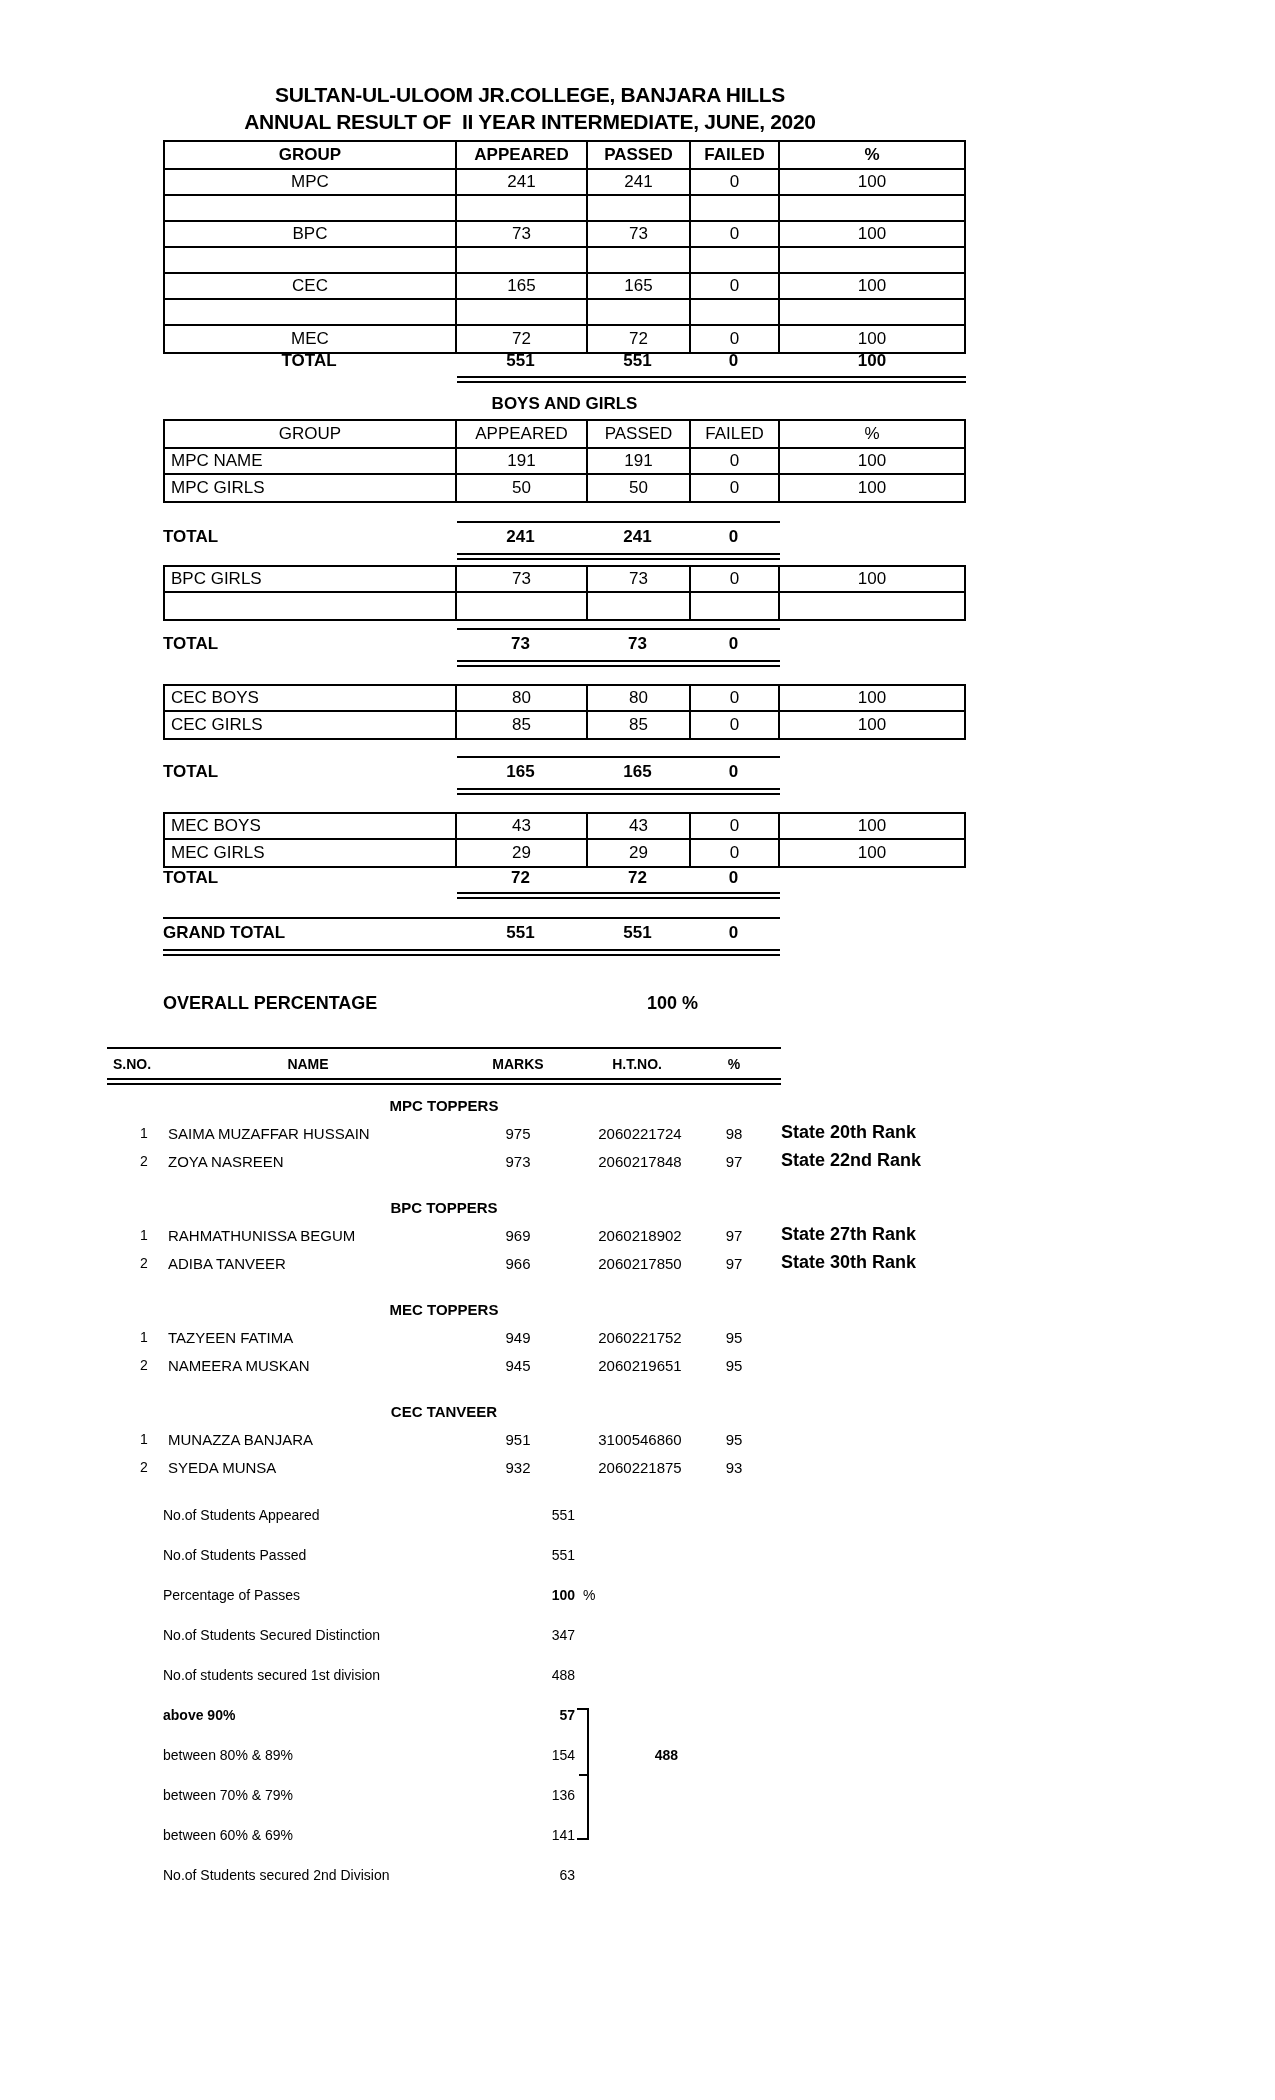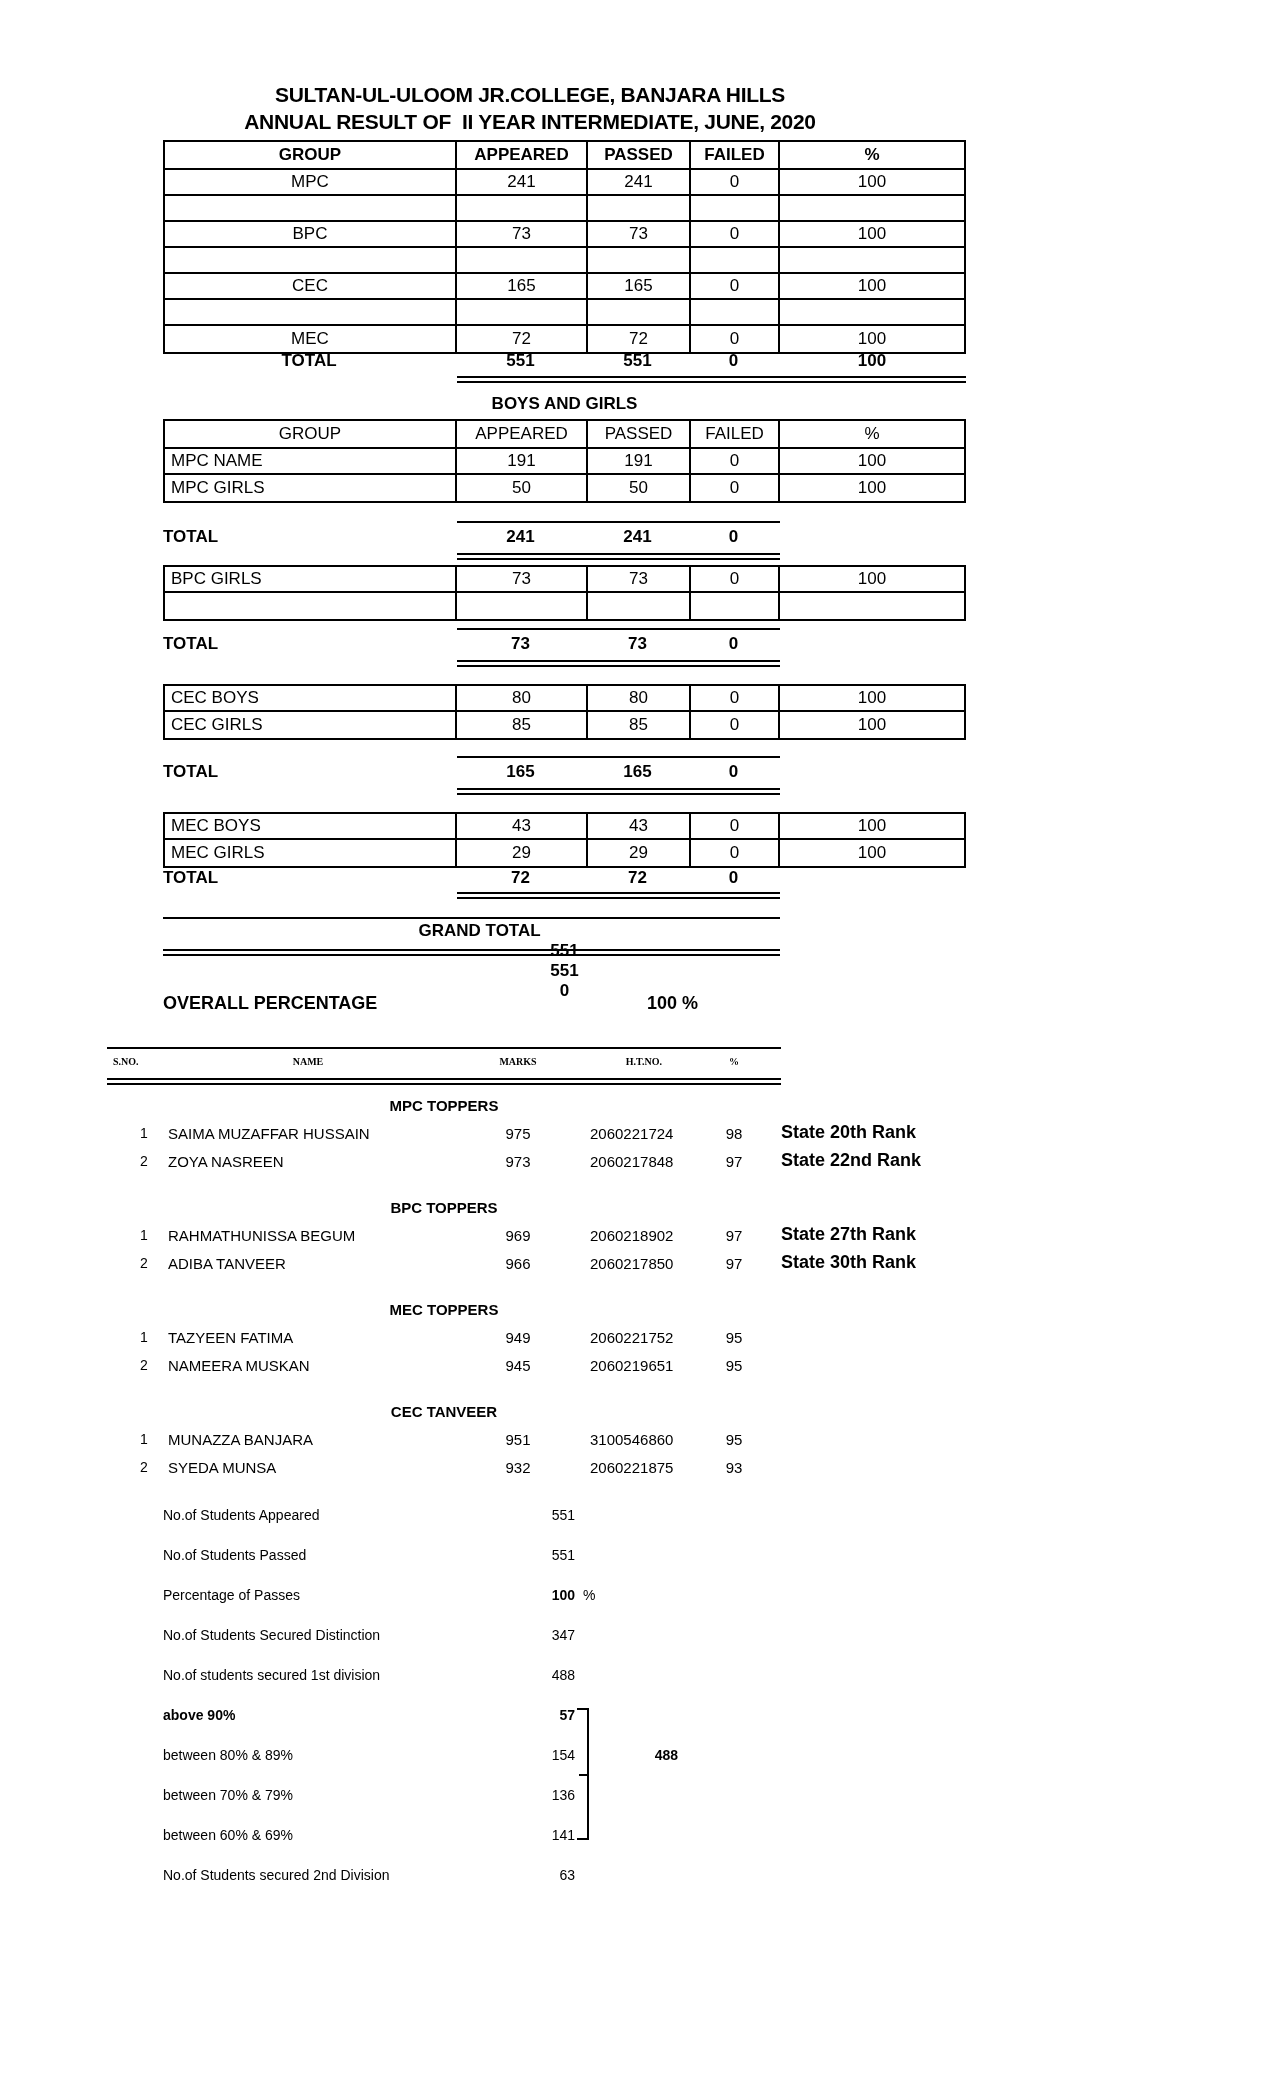--- a/index.html
+++ b/index.html
@@ -34,38 +34,38 @@
 
   .bg-heading{position:absolute;left:163px;width:803px;text-align:center;
               font-weight:bold;font-size:17px;}
   .overall-label{position:absolute;left:163px;font-weight:bold;font-size:18px;}
   .overall-value{position:absolute;left:560px;width:225px;text-align:center;
                  font-weight:bold;font-size:18px;}
 
   
   #toppers-header{position:absolute;left:107px;top:1047px;width:674px;height:32px;
                   border-top:2px solid #000;}
-  #toppers-header span{position:absolute;top:7px;font-weight:bold;font-size:10px;font-family:Liberation Serif, serif;}
+  #toppers-header span{position:absolute;top:7px;font-weight:bold;font-size:14px;}
   .th-sno{left:6px;}
   .th-name{left:131px;width:140px;text-align:center;}
   .th-marks{left:361px;width:100px;text-align:center;}
   .th-ht{left:455px;width:100px;text-align:right;}
   .th-pct{left:602px;width:50px;text-align:center;}
 
   
   #toppers-groups{position:absolute;left:80px;top:1092px;width:1120px;}
   .tp-group{margin-bottom:18px;}
   .tp-heading{height:28px;width:728px;text-align:center;font-weight:bold;font-size:15px;
               line-height:28px;}
   .tp-row{position:relative;height:28px;font-size:15px;}
   .tp-row span{position:absolute;top:5px;}
   .t-sno{left:44px;width:40px;text-align:center;font-size:14px;}
   .t-name{left:88px;}
   .t-marks{left:388px;width:100px;text-align:center;}
-  .t-ht{left:510px;width:100px;text-align:left;}
+  .t-ht{left:510px;width:100px;text-align:center;}
   .t-pct{left:624px;width:60px;text-align:center;}
   .t-rank{left:701px;top:2px !important;font-weight:bold;font-size:18px;white-space:nowrap;}
 
   
   #stats{position:absolute;left:163px;top:1495px;width:600px;}
   .srow{display:flex;align-items:center;height:40px;font-size:14px;}
   .slab{display:inline-block;width:300px;}
   .sval{display:inline-block;width:112px;text-align:right;}
   .ssuf{display:inline-block;margin-left:8px;}
   #stats .srow:nth-of-type(3) .sval{font-weight:bold;}
@@ -272,21 +272,21 @@
 
   <div class="totrow left" style="left:163px;top:866px;">
     <div class="tcel w-g">TOTAL</div>
     <div class="tcel w-a">72</div>
     <div class="tcel w-p">72</div>
     <div class="tcel w-f">0</div>
   </div>
   <div class="dbl" style="left:457px;top:892px;width:323px;"></div>
 
   <div class="sline" style="left:163px;top:917px;width:617px;"></div>
-  <div class="totrow left" style="left:163px;top:921px;flex-direction:column;">
+  <div class="totrow left" style="left:163px;top:921px;">
     <div class="tcel w-g">GRAND TOTAL</div>
     <div class="tcel w-a">551</div>
     <div class="tcel w-p">551</div>
     <div class="tcel w-f">0</div>
   </div>
   <div class="dbl" style="left:163px;top:949px;width:617px;"></div>
 
   <div class="overall-label" style="top:993px;">OVERALL PERCENTAGE</div>
   <div class="overall-value" style="top:993px;">100 %</div>
 

